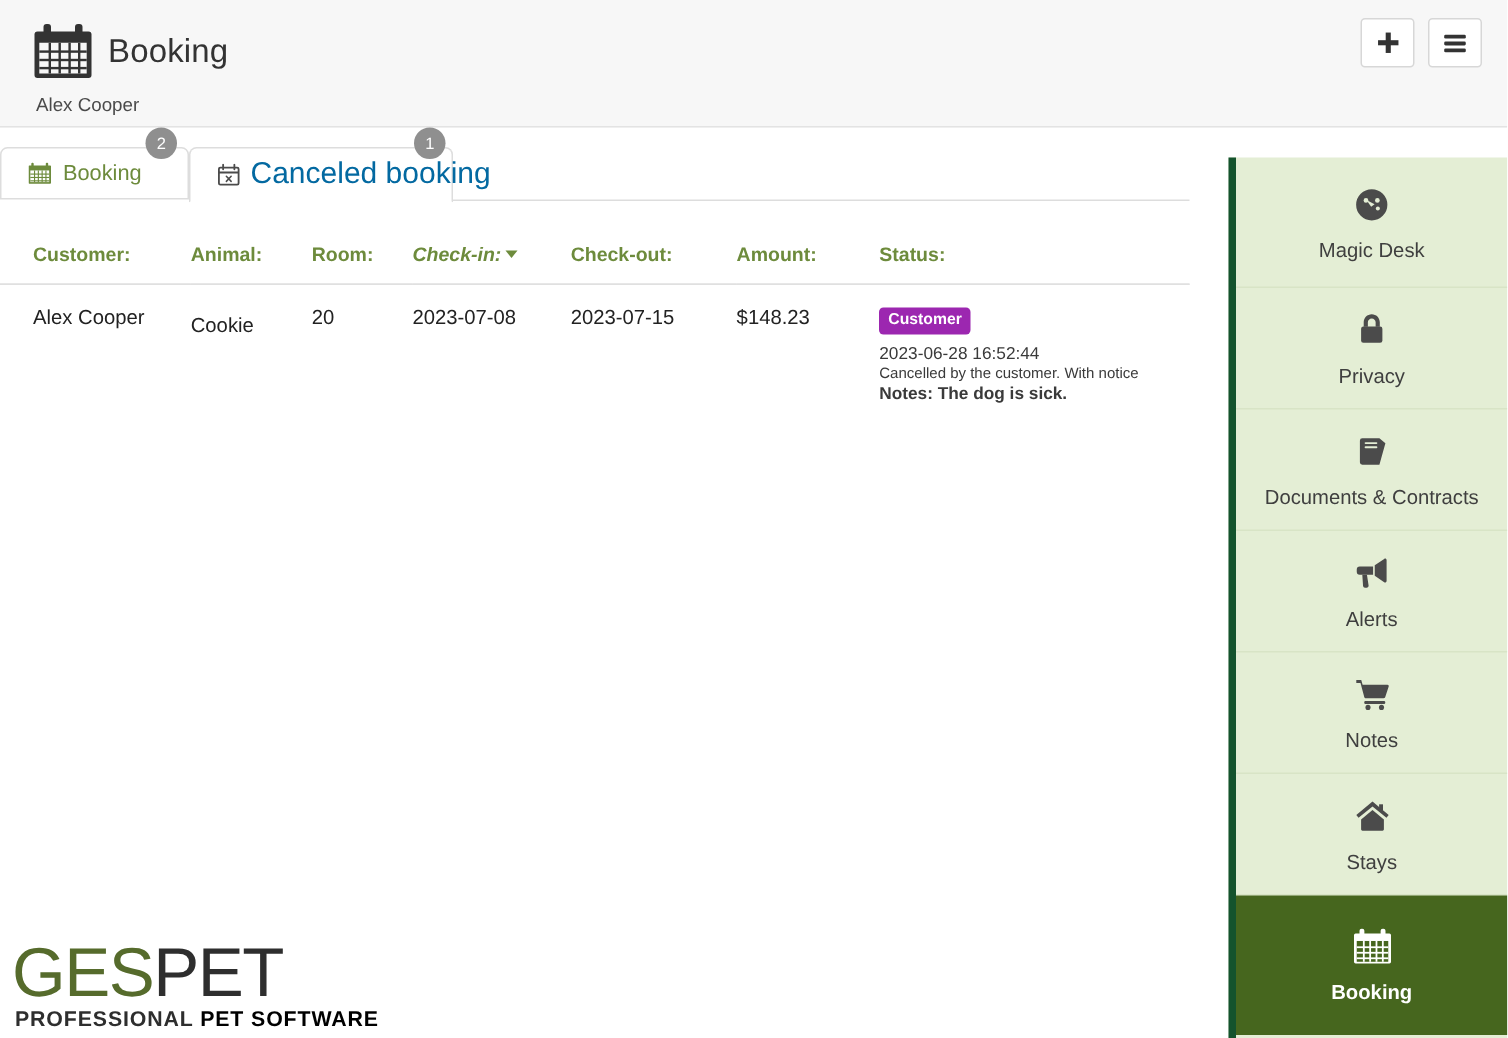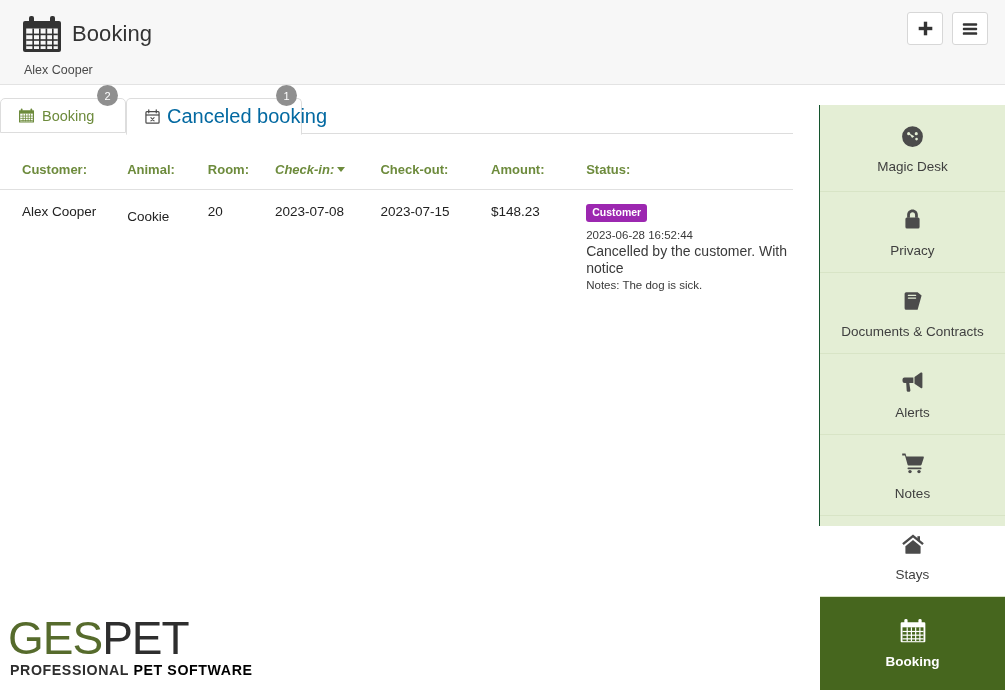--- a/index.html
+++ b/index.html
@@ -155,55 +155,56 @@
     border-radius: 3px;
     line-height: 1;
   }
   .status-time {
     margin-top: 7px;
     font-size: 11.5px;
     color: #3a3a3a;
   }
   .status-reason {
     margin-top: 2px;
-    font-size: 14px;
+    font-size: 10px;
     color: #3a3a3a;
     line-height: 1.25;
   }
   .status-notes {
     font-size: 11.5px;
     color: #3a3a3a;
     line-height: 1.25;
+    font-weight: bold;
   }
 
   
   .logo {
-    position: absolute; left: 8px; bottom: 14px;
+    position: absolute; left: 8px; bottom: 4px;
     user-select: none;
   }
   .logo-main {
     font-family: "Liberation Sans", sans-serif;
     font-size: 46px; font-weight: 300; letter-spacing: -1px;
     line-height: 44px;
   }
   .logo-ges { color: #566b2c; }
   .logo-pet { color: #2e2e2e; }
   .logo-sub {
     font-size: 14.2px; letter-spacing: .6px; font-weight: bold;
     line-height: 16px; margin-top: 2px; margin-left: 2px;
   }
   .logo-sub-a { color: #2e2e2e; }
   .logo-sub-b { color: #000000; }
 
   
   .sidebar {
     position: absolute; right: 0; top: 105px;
-    width: 186px; height: 421px;
+    width: 186px; height: 587px;
     background: #e4eed5;
-    border-left: 1px solid #14532d;
+    border-left: 5px solid #14532d;
   }
   .side-item {
     position: relative;
     height: 81px;
     border-bottom: 1px solid #d8e4c6;
     display: flex; flex-direction: column;
     align-items: center; justify-content: center;
     gap: 10px;
     cursor: pointer;
     color: #4b4b4b;

